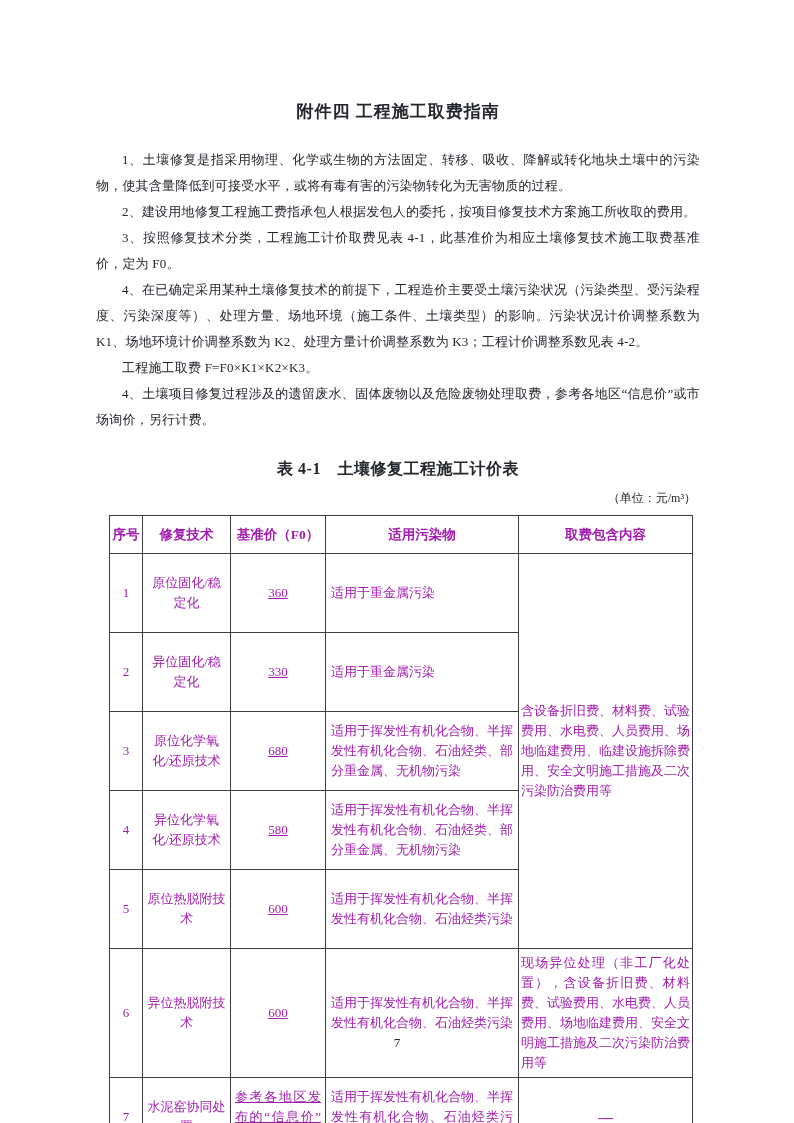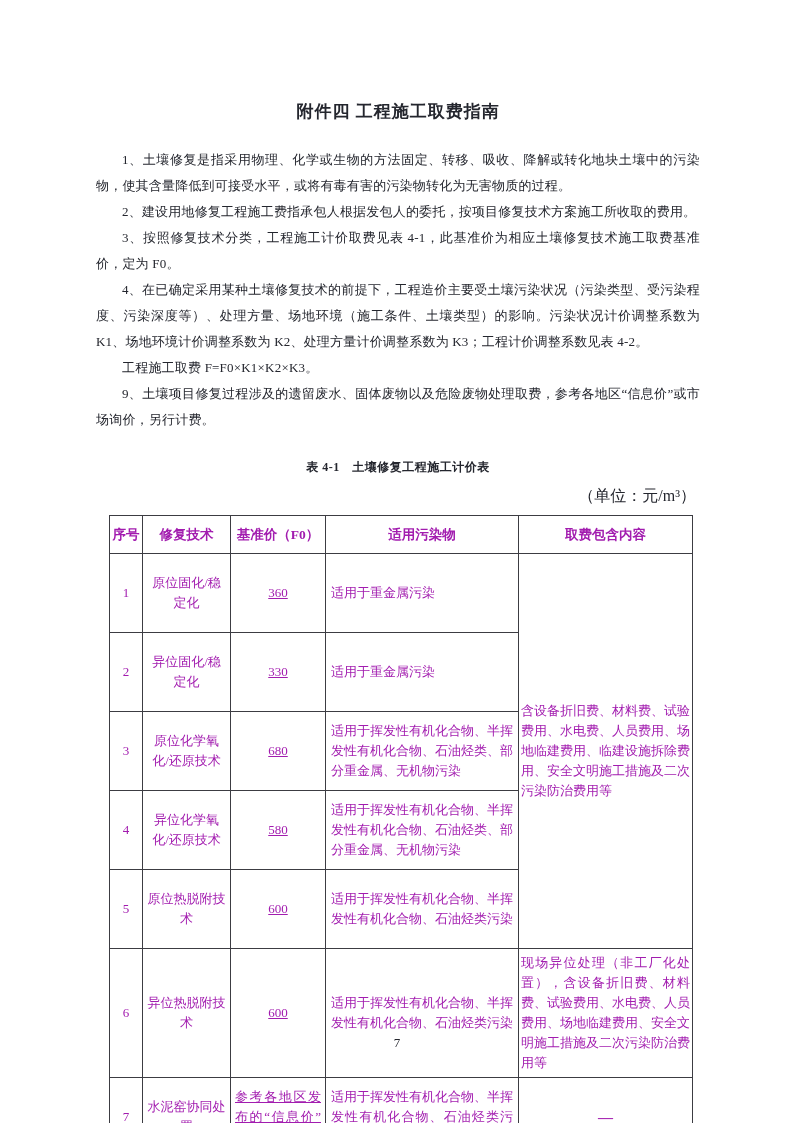--- a/index.html
+++ b/index.html
@@ -29,29 +29,29 @@
     font-size: 13px;
     line-height: 26px;
     text-align: justify;
     text-indent: 2em;
     letter-spacing: 0.2px;
   }
 
   .table-caption {
     margin-top: 26px;
     text-align: center;
-    font-size: 12px;
+    font-size: 16px;
     font-weight: bold;
     letter-spacing: 0.5px;
   }
 
   .unit-note {
     margin: 10px 4px 8px 0;
     text-align: right;
-    font-size: 16px;
+    font-size: 12px;
   }
 
   table.pricing-table {
     width: 583px;
     margin-left: 13px;
     border-collapse: collapse;
     table-layout: fixed;
     font-size: 13px;
     color: #a21caf;
   }
@@ -99,21 +99,21 @@
 <div class="page">
 
   <h1 class="doc-title">附件四 工程施工取费指南</h1>
 
   <div class="body-text">
     <p>1、土壤修复是指采用物理、化学或生物的方法固定、转移、吸收、降解或转化地块土壤中的污染物，使其含量降低到可接受水平，或将有毒有害的污染物转化为无害物质的过程。</p>
     <p>2、建设用地修复工程施工费指承包人根据发包人的委托，按项目修复技术方案施工所收取的费用。</p>
     <p>3、按照修复技术分类，工程施工计价取费见表 4-1，此基准价为相应土壤修复技术施工取费基准价，定为 F0。</p>
     <p>4、在已确定采用某种土壤修复技术的前提下，工程造价主要受土壤污染状况（污染类型、受污染程度、污染深度等）、处理方量、场地环境（施工条件、土壤类型）的影响。污染状况计价调整系数为 K1、场地环境计价调整系数为 K2、处理方量计价调整系数为 K3；工程计价调整系数见表 4-2。</p>
     <p>工程施工取费 F=F0×K1×K2×K3。</p>
-    <p>9、土壤项目修复过程涉及的遗留废水、固体废物以及危险废物处理取费，参考各地区“信息价”或市场询价，另行计费。</p>
+    <p>4、土壤项目修复过程涉及的遗留废水、固体废物以及危险废物处理取费，参考各地区“信息价”或市场询价，另行计费。</p>
   </div>
 
   <div class="table-caption">表 4-1　土壤修复工程施工计价表</div>
   <div class="unit-note">（单位：元/m³）</div>
 
   <table class="pricing-table">
     <colgroup>
       <col style="width:33px">
       <col style="width:88px">
       <col style="width:95px">

